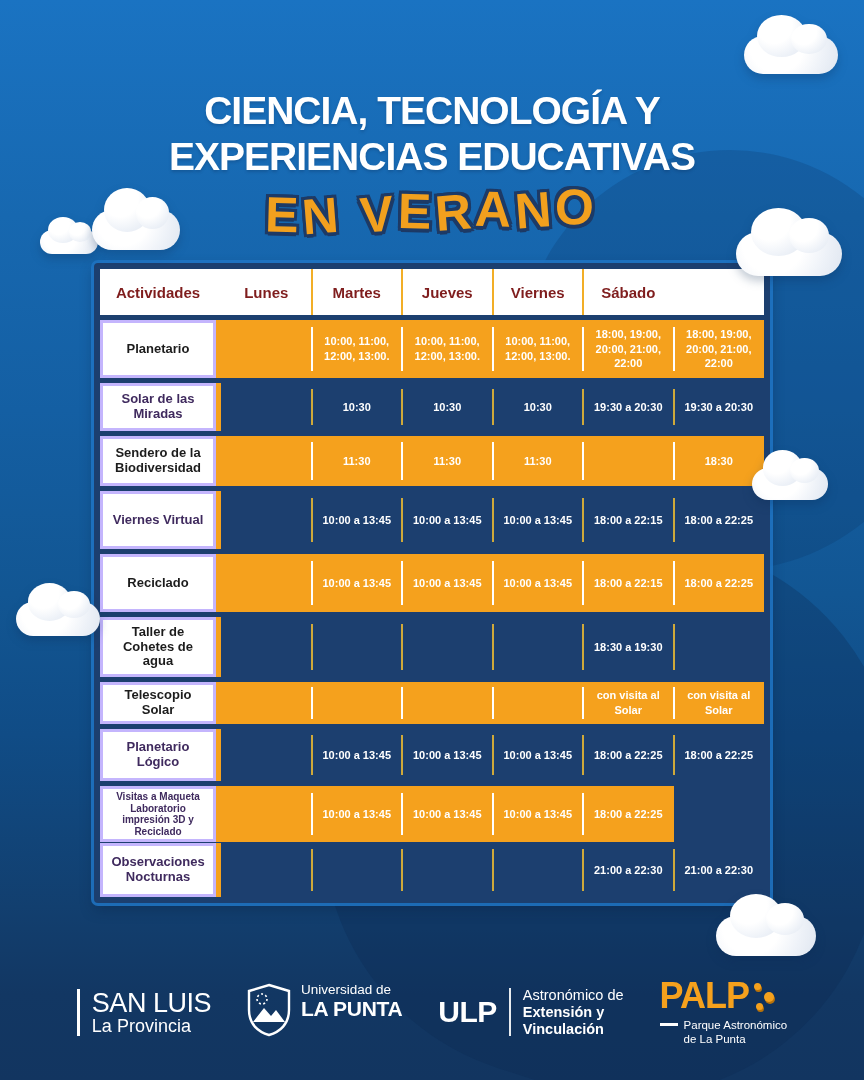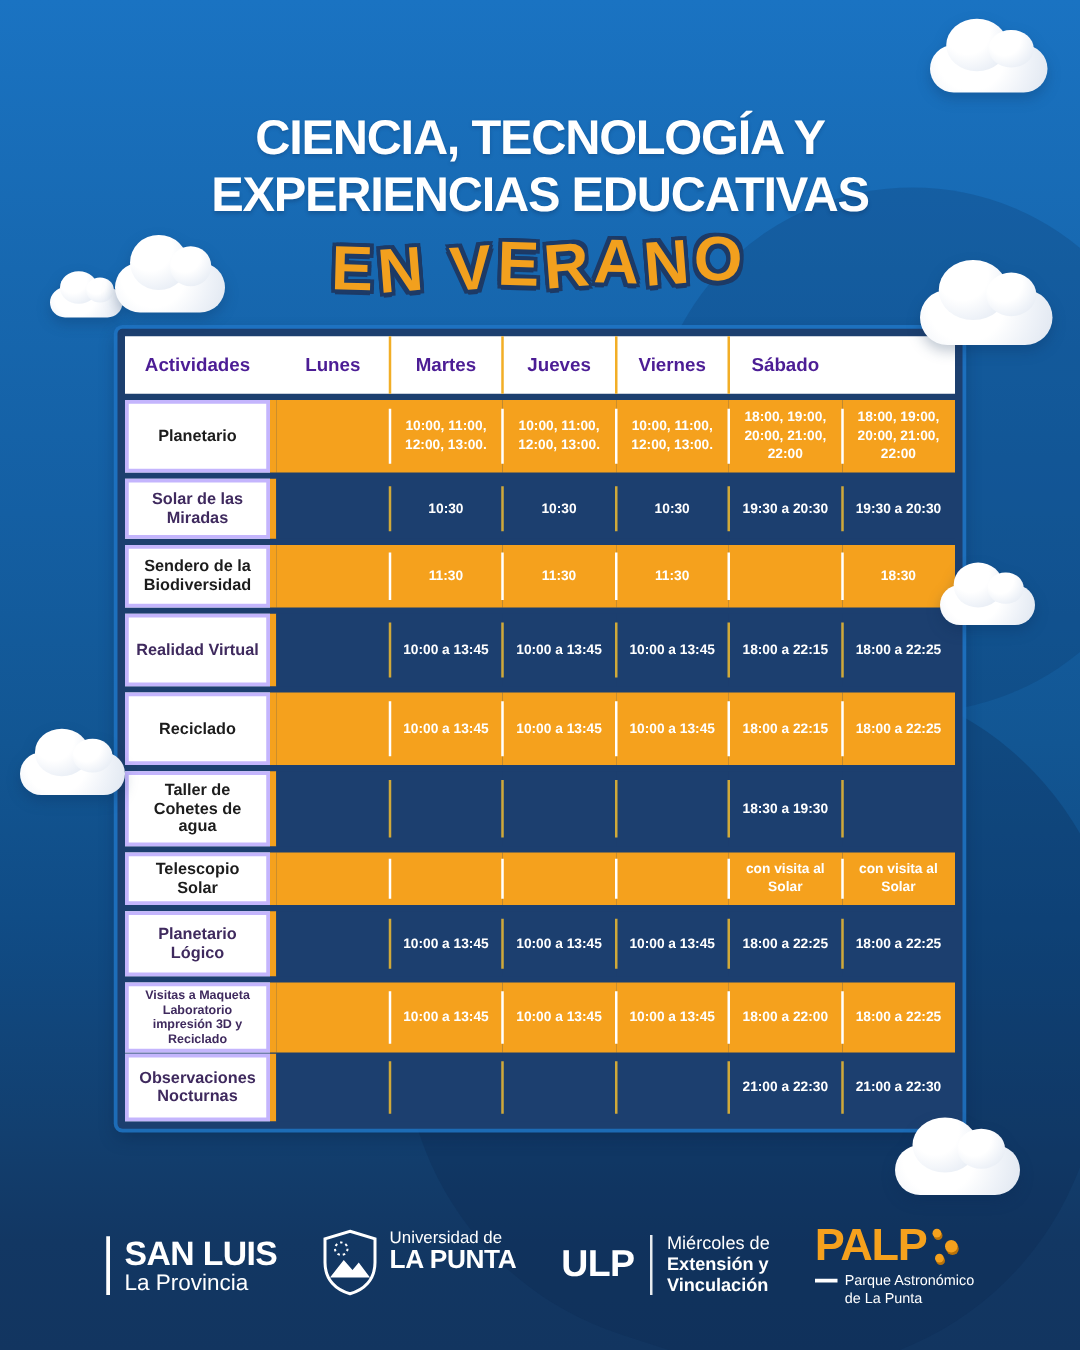--- a/index.html
+++ b/index.html
@@ -50,21 +50,21 @@
   .highlight .ltr:nth-child(odd)  { transform:rotate(3deg)  translateY(-1px); }
   .highlight .ltr:nth-child(even) { transform:rotate(-3deg) translateY(1px); }
 
   
   .sched { position:absolute; z-index:2; left:94px; top:263px; width:676px;
     background:#1c3f6f; border-radius:4px; padding:6px;
     box-shadow:0 0 0 3px rgba(32,118,198,.85), 0 6px 14px rgba(8,30,60,.35); }
   .hrow, .row { display:grid; grid-template-columns:116px 5px repeat(6,1fr); }
   .hrow { background:#ffffff; height:46px; }
   .hcell { display:flex; align-items:center; justify-content:center; position:relative;
-           font-size:15px; font-weight:800; color:#4c1d95; }
+           font-size:15px; font-weight:800; color:#7f1d1d; }
   .hrow > .hcell:nth-child(n+4)::before { content:""; position:absolute; left:-1px; top:0; bottom:0;
            width:2px; background:#f2ae26; }
   .rows { display:flex; flex-direction:column; gap:5px; margin-top:5px; }
   .row  { width:100%; }
   .row.orange { --rowbg:#f5a11d; --div:#ffffff; }
   .row.navy   { --rowbg:#1c3f6f; --div:#cfa93a; }
   .label { background:#fff; border:3px solid #c4b5fd; display:flex; align-items:center;
            justify-content:center; text-align:center; padding:2px 4px;
            font-size:13px; font-weight:800; line-height:1.15; }
   .row.small-label .label { font-size:10px; }
@@ -79,21 +79,21 @@
   .rows .row:nth-child(1){height:58px} .rows .row:nth-child(2){height:48px}
   .rows .row:nth-child(3){height:50px} .rows .row:nth-child(4){height:58px}
   .rows .row:nth-child(5){height:58px} .rows .row:nth-child(6){height:60px}
   .rows .row:nth-child(7){height:42px} .rows .row:nth-child(8){height:52px}
   .rows .row:nth-child(9){height:52px} .rows .row:nth-child(10){height:54px}
 
   
   .footer { position:absolute; z-index:2; left:0; right:0; top:978px; display:flex;
             justify-content:center; align-items:center; gap:36px; color:#fff; }
   .sl { border-left:3px solid #fff; padding-left:12px; line-height:1.05; }
-  .sl .big { font-size:27px; font-weight:700; letter-spacing:-0.5px; }
+  .sl .big { font-size:27px; font-weight:400; letter-spacing:-0.5px; }
   .sl .sub { font-size:18px; font-weight:400; }
   .uni { display:flex; align-items:flex-start; gap:10px; }
   .uni .txt { line-height:1.05; }
   .uni .top { font-size:13.5px; font-weight:400; }
   .uni .big { font-size:21px; font-weight:800; letter-spacing:-0.3px; }
   .sec { display:flex; align-items:center; gap:12px; }
   .sec .org { font-size:30px; font-weight:800; letter-spacing:-0.5px; }
   .sec .bar { width:2px; height:48px; background:rgba(255,255,255,.9); }
   .sec .txt { line-height:1.18; font-size:14.5px; }
   .sec .l1 { font-weight:400; } .sec .l2,.sec .l3 { font-weight:700; }
@@ -169,21 +169,21 @@
           <div class="label black">Sendero de la Biodiversidad</div>
           <div class="spacer"></div>
           <div class="day"></div>
           <div class="day">11:30</div>
           <div class="day">11:30</div>
           <div class="day">11:30</div>
           <div class="day"></div>
           <div class="day">18:30</div>
         </div>
         <div class="row navy">
-          <div class="label purple">Realidad Virtual</div>
+          <div class="label purple">Viernes Virtual</div>
           <div class="spacer"></div>
           <div class="day"></div>
           <div class="day">10:00 a 13:45</div>
           <div class="day">10:00 a 13:45</div>
           <div class="day">10:00 a 13:45</div>
           <div class="day">18:00 a 22:15</div>
           <div class="day">18:00 a 22:25</div>
         </div>
         <div class="row orange">
           <div class="label black">Reciclado</div>
@@ -225,21 +225,20 @@
           <div class="day">18:00 a 22:25</div>
           <div class="day">18:00 a 22:25</div>
         </div>
         <div class="row orange small-label">
           <div class="label purple">Visitas a Maqueta Laboratorio impresión 3D y Reciclado</div>
           <div class="spacer"></div>
           <div class="day"></div>
           <div class="day">10:00 a 13:45</div>
           <div class="day">10:00 a 13:45</div>
           <div class="day">10:00 a 13:45</div>
-          <div class="day">18:00 a 22:00</div>
           <div class="day">18:00 a 22:25</div>
         </div>
         <div class="row navy">
           <div class="label purple">Observaciones Nocturnas</div>
           <div class="spacer"></div>
           <div class="day"></div>
           <div class="day"></div>
           <div class="day"></div>
           <div class="day"></div>
           <div class="day">21:00 a 22:30</div>
@@ -265,21 +264,21 @@
       <div class="txt">
         <div class="top">Universidad de</div>
         <div class="big">LA PUNTA</div>
       </div>
     </div>
 
     <div class="sec">
       <div class="org">ULP</div>
       <div class="bar"></div>
       <div class="txt">
-        <div class="l1">Miércoles de</div>
+        <div class="l1">Astronómico de</div>
         <div class="l2">Extensión y</div>
         <div class="l3">Vinculación</div>
       </div>
     </div>
 
     <div class="palp">
       <div class="mark">
         <span class="word">PALP</span>
         <span class="dots">
             <i></i>

